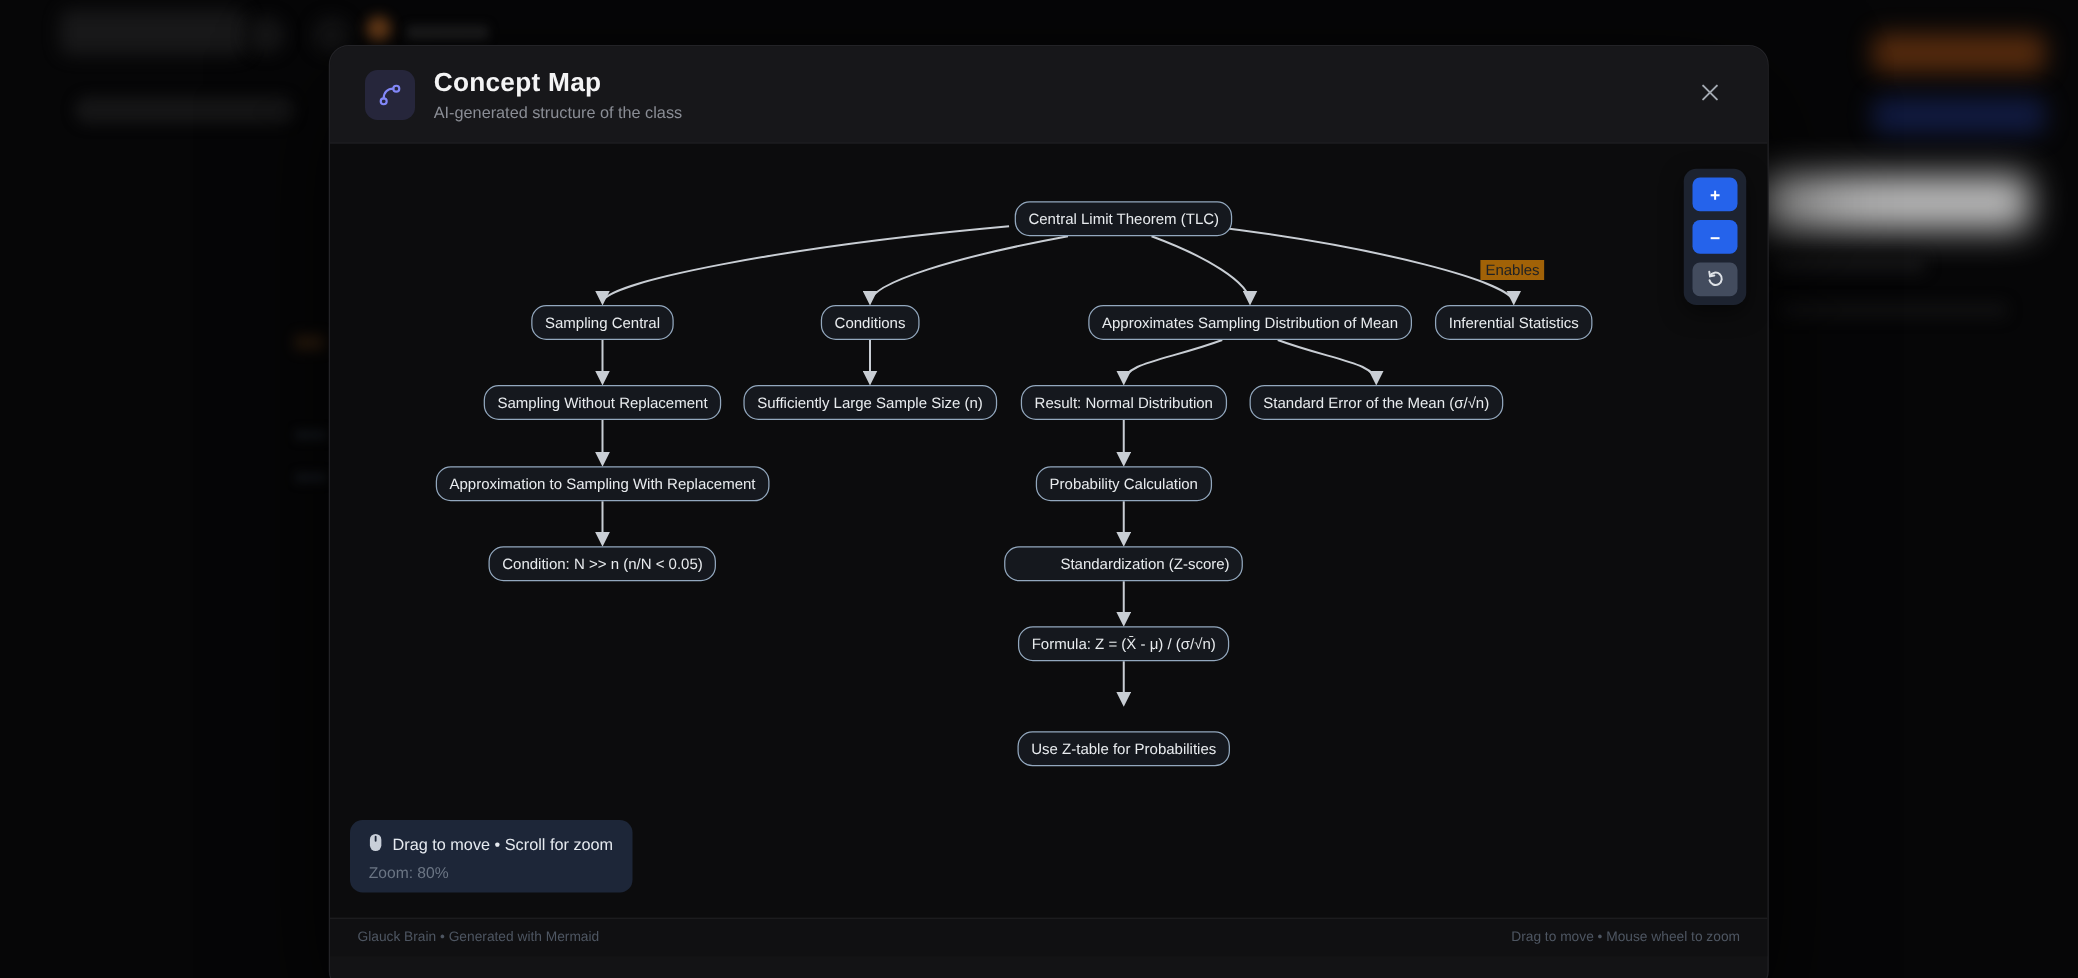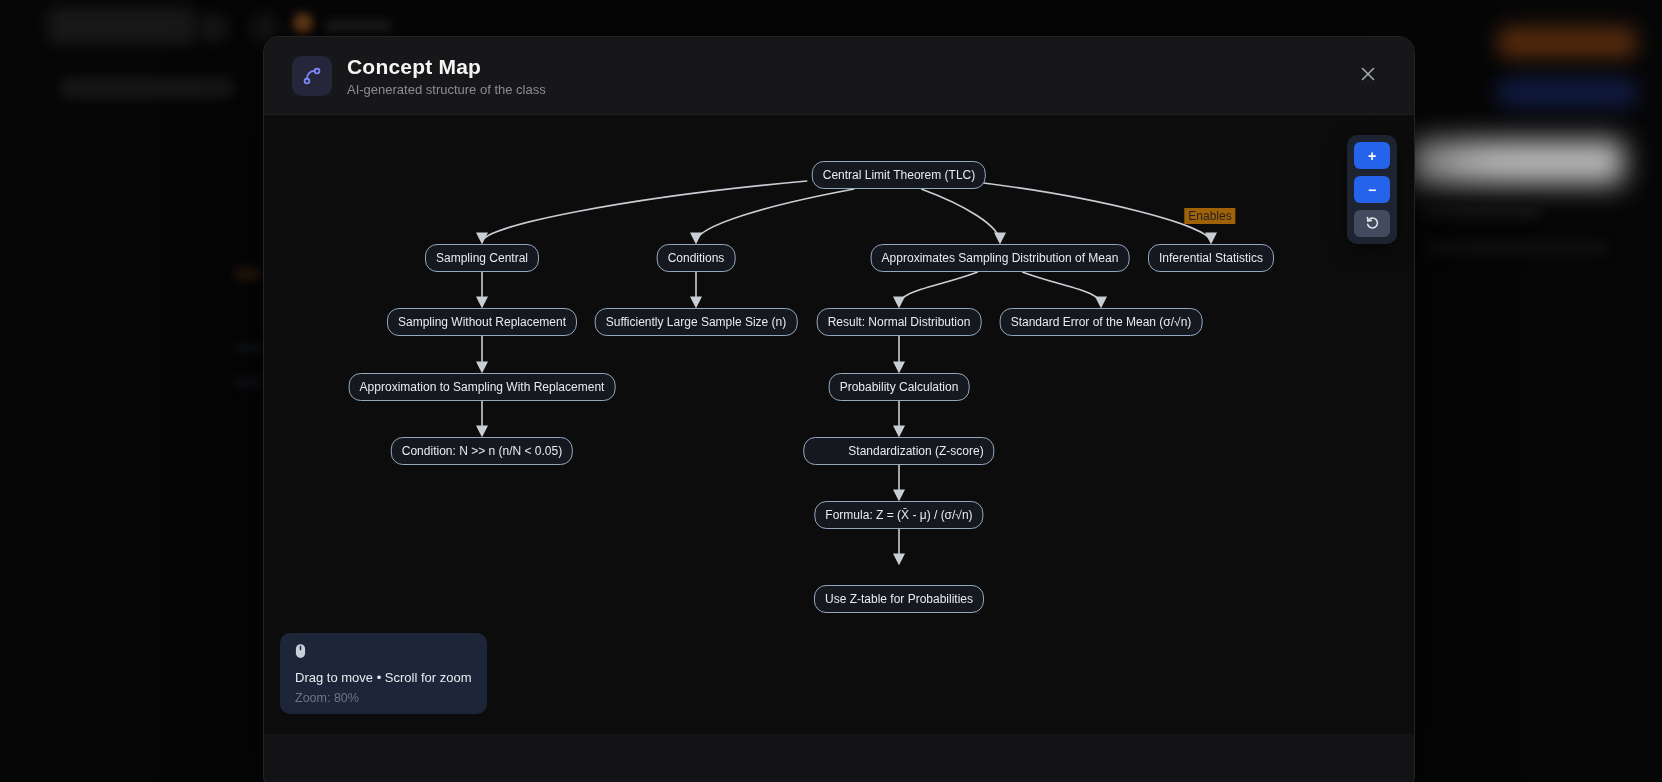--- a/index.html
+++ b/index.html
@@ -39,21 +39,21 @@
   .edge { fill:none; stroke:#c9ced4; stroke-width:1.6px; }
   .node { position:absolute; transform:translate(-50%,-50%); white-space:nowrap;
           background:#15181e; border:1px solid #93a8be; border-radius:12px;
           color:#e8ebee; font-size:12px; padding:6px 10px; }
   .edge-label { position:absolute; transform:translate(-50%,-50%); background:#a16207;
                 color:#1f2124; font-size:12px; padding:1px 4px; white-space:nowrap; }
 
   
   .hint-box { position:absolute; left:16px; bottom:20px; background:#1d2638;
               border-radius:10px; padding:10px 15px 9px; }
-  .hint-line1 { display:flex; align-items:flex-start; gap:8px; color:#e6eaf0; font-size:13px;flex-direction:column; }
+  .hint-line1 { display:flex; align-items:center; gap:8px; color:#e6eaf0; font-size:13px; }
   .hint-line2 { color:#6b7584; font-size:12.5px; margin-top:6px; }
 
   .modal-footer { height:31px; border-top:1px solid #202023; background:#101012;
                   display:flex; align-items:center; justify-content:space-between; padding:0 22px; }
   .footer-text { font-size:11px; color:#4e5662; }
 </style>
 </head>
 <body>
 
 <div>
@@ -159,14 +159,18 @@
             <rect x="1" y="1" width="10" height="15" rx="5" fill="#c9cfd9"></rect>
             <line x1="6" y1="3.5" x2="6" y2="7" stroke="#1d2638" stroke-width="1.6" stroke-linecap="round"></line>
           </svg>
         </span>
         <span>Drag to move • Scroll for zoom</span>
       </div>
       <div class="hint-line2">Zoom: 80%</div>
     </div>
   </div>
 
+  <div class="modal-footer">
+    <span class="footer-text">Glauck Brain • Generated with Mermaid</span>
+    <span class="footer-text">Drag to move • Mouse wheel to zoom</span>
+  </div>
 
 </div>
 
 </body></html>

